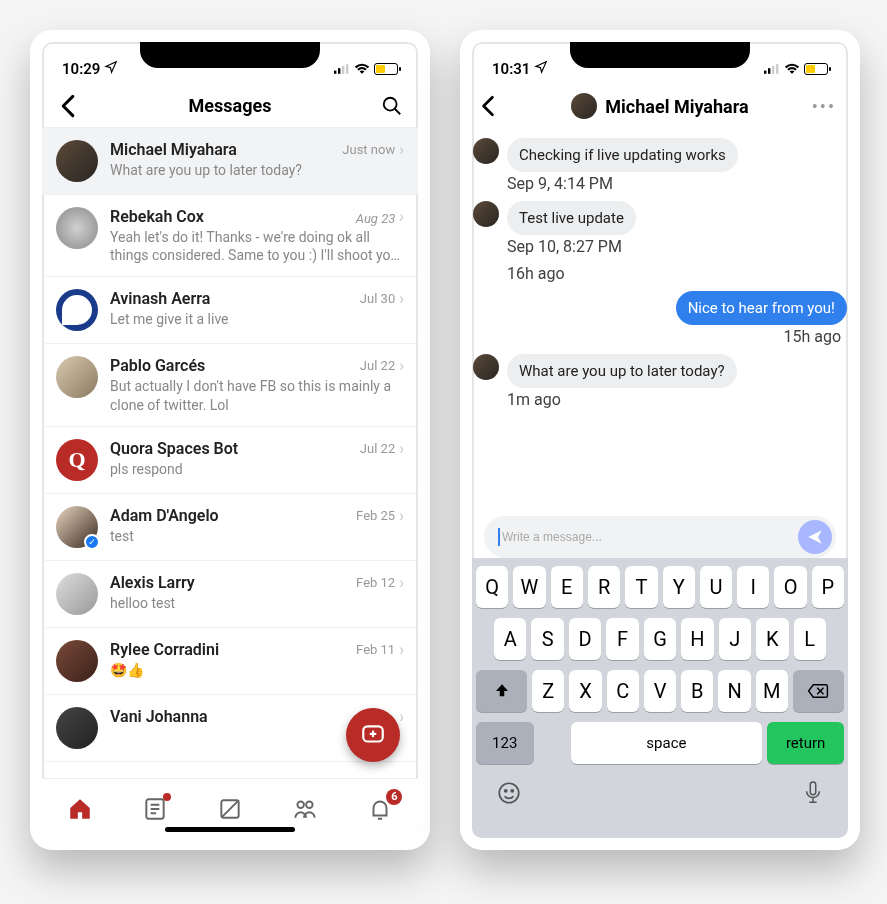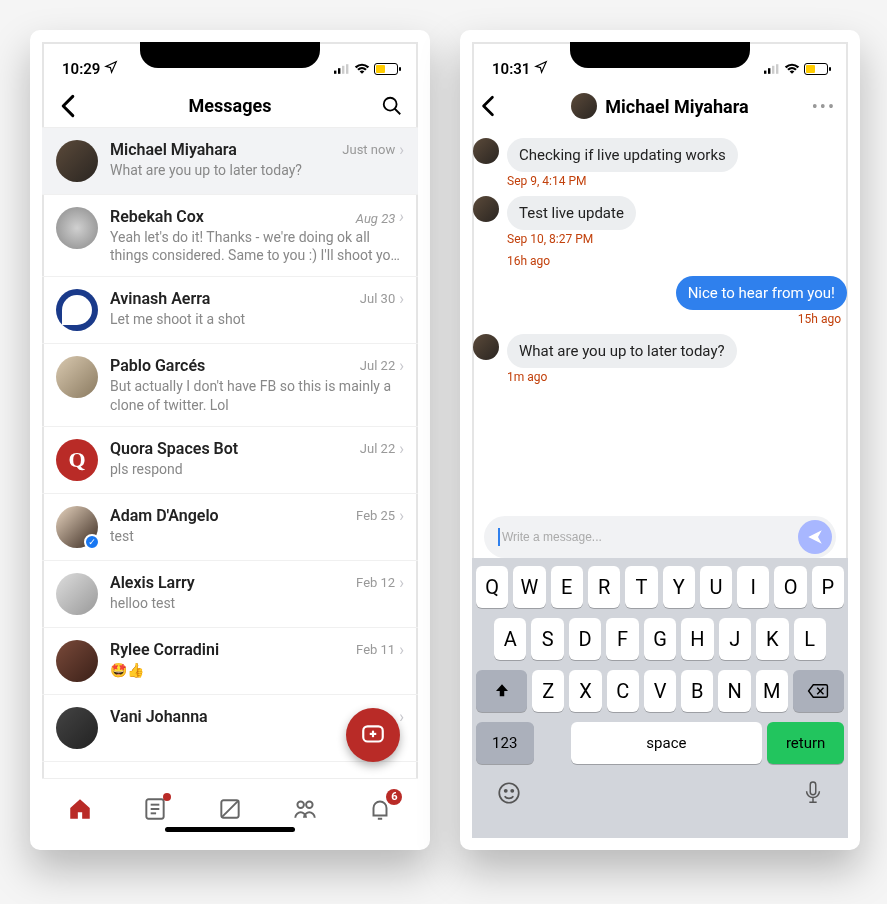--- a/index.html
+++ b/index.html
@@ -8,21 +8,21 @@
     background: #f5f5f5;
     width: 887px;
     height: 904px;
     position: relative;
   }
   .phone {
     position: absolute;
     width: 400px;
     height: 820px;
     background: #fff;
-    border-radius: 10px;
+    border-radius: 22px;
     border: 12px solid #fff;
     box-shadow: 0 20px 40px rgba(0,0,0,0.25), inset 0 0 0 2px #e5e5e5;
     overflow: hidden;
   }
   .phone-left { top: 30px; left: 30px; }
   .phone-right { top: 30px; left: 460px; }
 
   
   .notch {
     position: absolute;
@@ -107,21 +107,21 @@
   .chat-header .backbtn { position:absolute; left:8px; top:0; bottom:0; display:flex; align-items:center; cursor:pointer; }
 
   .chat-body { padding:4px 1px 8px; overflow-y:auto; height: calc(100% - 42px - 44px - 330px); }
   .msg-row { display:flex; align-items:flex-start; gap:8px; margin-top:6px; }
   .msg-row.out { justify-content:flex-end; }
   .bubble {
     padding:8px 12px; border-radius:18px; font-size:15px; max-width:260px;
   }
   .bubble.in { background:#eceef0; color:#222; }
   .bubble.out { background:#2f80ed; color:#ffffff; }
-  .timestamp { font-size:12px; color:#c2410c; margin:2px 0 8px 34px; }
+  .timestamp { font-size:16px; color:#404040; margin:2px 0 8px 34px; }
   .timestamp.right { text-align:right; margin:2px 6px 8px 0; }
 
   .composer {
     padding:8px 12px 4px;
   }
   .composer-input {
     display:flex; align-items:center; background:#f1f2f4; border-radius:22px; padding:4px 4px 4px 14px;
   }
   .composer-input input {
     flex:1; border:none; background:transparent; font-size:12px; outline:none; color:#333; height:34px;
@@ -240,21 +240,21 @@
       <div class="conv-item">
         <div class="avatar av-c"></div>
         <div class="conv-body">
           <div class="conv-top">
             <span class="conv-name">Avinash Aerra</span>
             <span style="display:flex;align-items:center;">
               <span class="conv-time">Jul 30</span>
               <span class="chev-right">›</span>
             </span>
           </div>
-          <div class="conv-preview">Let me shoot it a shot</div>
+          <div class="conv-preview">Let me give it a live</div>
         </div>
       </div>
       <div class="conv-item">
         <div class="avatar av-d"></div>
         <div class="conv-body">
           <div class="conv-top">
             <span class="conv-name">Pablo Garcés</span>
             <span style="display:flex;align-items:center;">
               <span class="conv-time">Jul 22</span>
               <span class="chev-right">›</span>

